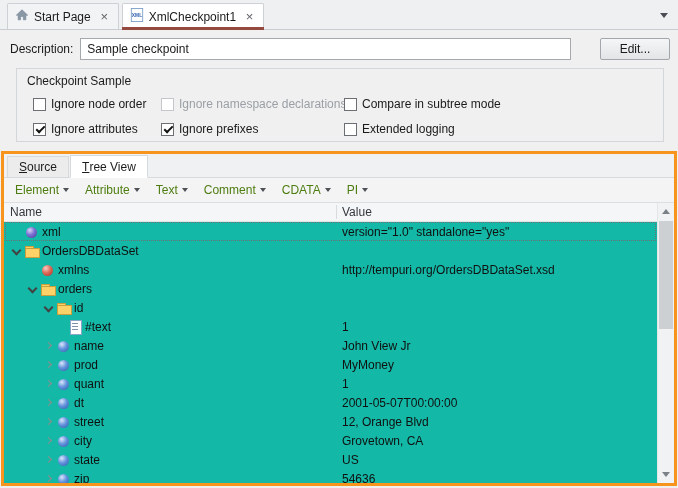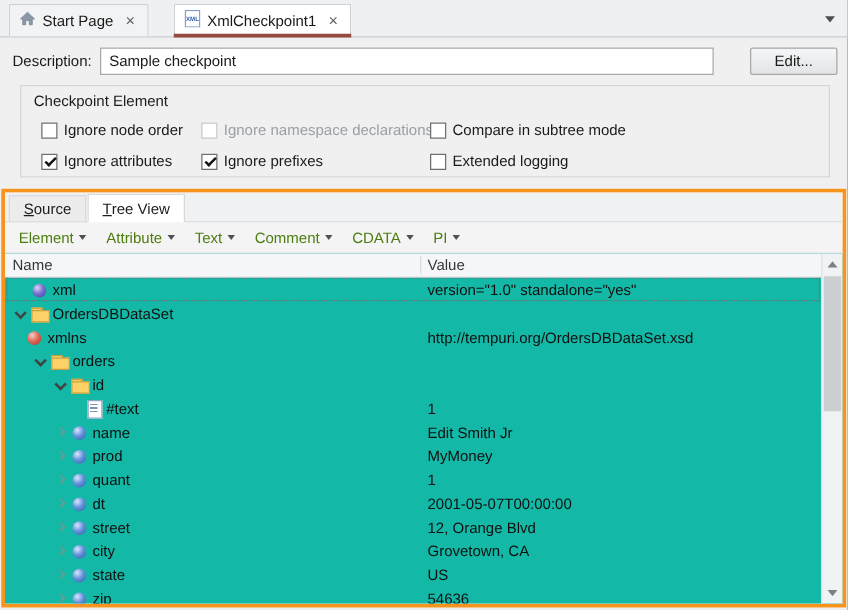--- a/index.html
+++ b/index.html
@@ -4,21 +4,21 @@
 <style>
   :root{
     --accent:#f7941d;
     --tab-stripe:#944a3f;
   }
   *{margin:0;padding:0;box-sizing:border-box;}
   html,body{width:678px;height:488px;overflow:hidden;}
   body{font-family:"Liberation Sans",sans-serif;font-size:12px;background:#f0f0f0;color:#1a1a1a;position:relative;}
 
   
-  .tabbar{height:30px;background:#eef0f2;border-bottom:1px solid #c9ccd1;display:flex;align-items:flex-end;padding:0 0 0 7px;position:relative;gap:17px;}
+  .tabbar{height:30px;background:#eef0f2;border-bottom:1px solid #c9ccd1;display:flex;align-items:flex-end;padding:0 0 0 7px;position:relative;}
   .doc-tab{display:flex;align-items:center;gap:5px;height:26px;padding:0 7px;border:1px solid #cdd0d4;border-bottom:none;background:#f2f3f4;position:relative;border-radius:2px 2px 0 0;margin-bottom:0;}
   .doc-tab + .doc-tab{margin-left:3px;}
   .doc-tab.active{background:#fff;}
   .doc-tab.active::after{content:"";position:absolute;left:-1px;right:-1px;bottom:-1px;height:3px;background:var(--tab-stripe);}
   .tab-close{width:13px;height:14px;line-height:13px;text-align:center;color:#5f6368;font-size:13px;margin-left:2px;cursor:default;}
   .tab-close::before{content:"×";}
   .tab-menu-arrow{position:absolute;right:10px;top:13px;width:0;height:0;border-left:4px solid transparent;border-right:4px solid transparent;border-top:5px solid #4a4e54;}
 
   
   .editor-top{padding:8px 8px 0 10px;}
@@ -110,21 +110,21 @@
   </div>
 
   <div class="editor-top">
     <div class="desc-row">
       <span class="desc-label">Description:</span>
       <input class="desc-input" type="text" value="Sample checkpoint" style="">
       <button class="edit-btn">Edit...</button>
     </div>
 
     <div class="groupbox">
-      <div class="group-title">Checkpoint Element</div>
+      <div class="group-title">Checkpoint Sample</div>
       <div class="cb-grid">
           <div class="cb-item">
             <span class="cb-box"></span>
             <span class="cb-label">Ignore node order</span>
           </div>
           <div class="cb-item disabled">
             <span class="cb-box"></span>
             <span class="cb-label">Ignore namespace declarations</span>
           </div>
           <div class="cb-item">
@@ -189,21 +189,21 @@
             <span class="node-icon icon-xml-declaration"></span>
             <span class="node-name">xml</span>
             <span class="node-value">version="1.0" standalone="yes"</span>
           </div>
           <div class="row" style="padding-left: 4px;">
             <span class="expander expanded"></span>
             <span class="node-icon icon-folder"></span>
             <span class="node-name">OrdersDBDataSet</span>
             <span class="node-value"></span>
           </div>
-          <div class="row" style=" align-items: center;">
+          <div class="row" style="padding-left: 20px; align-items: center;">
             <span class="expander none"></span>
             <span class="node-icon icon-attribute"></span>
             <span class="node-name">xmlns</span>
             <span class="node-value">http://tempuri.org/OrdersDBDataSet.xsd</span>
           </div>
           <div class="row" style="padding-left: 20px;">
             <span class="expander expanded"></span>
             <span class="node-icon icon-folder"></span>
             <span class="node-name">orders</span>
             <span class="node-value"></span>
@@ -217,21 +217,21 @@
           <div class="row" style="padding-left: 47px;">
             <span class="expander none"></span>
             <span class="node-icon icon-text"></span>
             <span class="node-name">#text</span>
             <span class="node-value">1</span>
           </div>
           <div class="row" style="padding-left: 36px;">
             <span class="expander collapsed"></span>
             <span class="node-icon icon-element"></span>
             <span class="node-name">name</span>
-            <span class="node-value">Edit Smith Jr</span>
+            <span class="node-value">John View Jr</span>
           </div>
           <div class="row" style="padding-left: 36px;">
             <span class="expander collapsed"></span>
             <span class="node-icon icon-element"></span>
             <span class="node-name">prod</span>
             <span class="node-value">MyMoney</span>
           </div>
           <div class="row" style="padding-left: 36px;">
             <span class="expander collapsed"></span>
             <span class="node-icon icon-element"></span>

